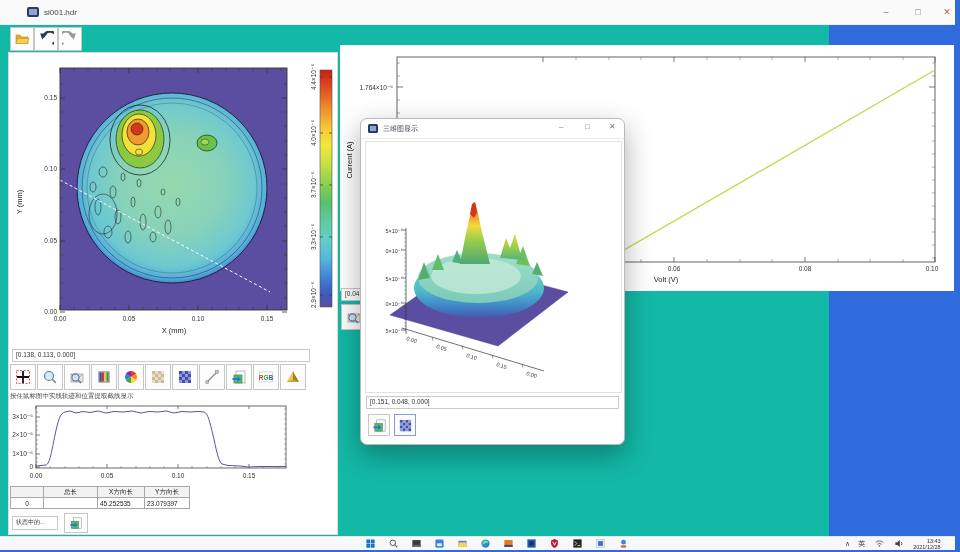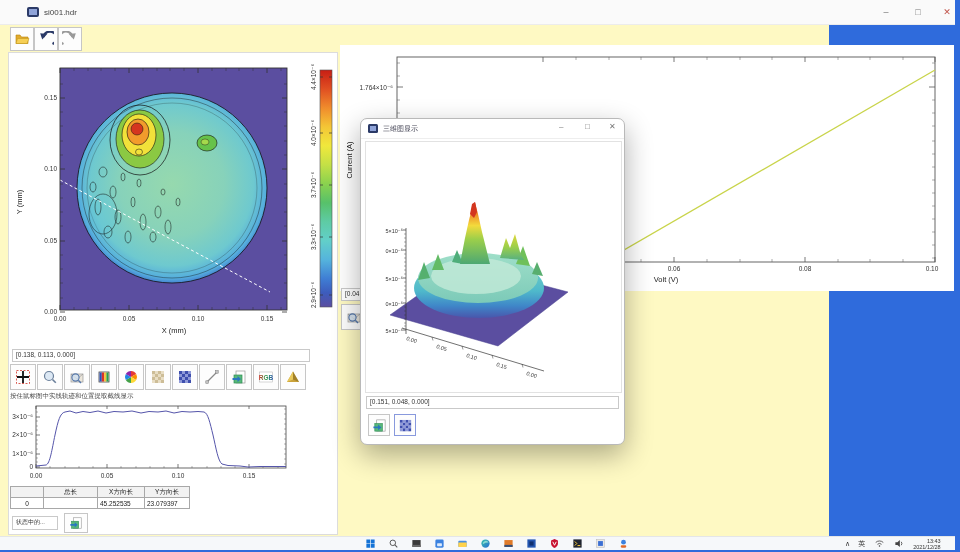--- a/index.html
+++ b/index.html
@@ -1,19 +1,19 @@
 <!DOCTYPE html>
 <html><head>
 <meta charset="utf-8">
 <style>
   html,body{margin:0;padding:0;background:#555;}
   #desktop{position:relative;width:960px;height:552px;background:#2f6bdc;overflow:hidden;
            font-family:"Liberation Sans","DejaVu Sans",sans-serif;-webkit-font-smoothing:antialiased;}
   .abs{position:absolute;}
-  #appwin{left:0;top:0;width:829px;height:536px;background:#fef9c3;}
+  #appwin{left:0;top:0;width:829px;height:536px;background:#14b8a6;}
   #titlebar{left:0;top:0;width:955px;height:24px;background:#fafafa;border-bottom:1px solid #ececec;}
   .title-text{font-size:8px;color:#444;}
   .winctl{font-size:9px;color:#777;width:28px;text-align:center;line-height:24px;}
   .tbtn{background:#fdfdfd;border:1px solid #c6c6c6;display:flex;align-items:center;justify-content:center;box-sizing:border-box;}
   .panel{background:#ffffff;}
   .statusbox{background:#ffffff;border:1px solid #c9c9c9;font-size:6.5px;color:#333;
              padding:1px 3px;box-sizing:border-box;white-space:nowrap;overflow:hidden;}
   svg{font-family:"Liberation Sans","DejaVu Sans",sans-serif;}
   .ticktext{font-size:6.5px;fill:#333;}
   .axlabel{font-size:7.5px;fill:#222;}

